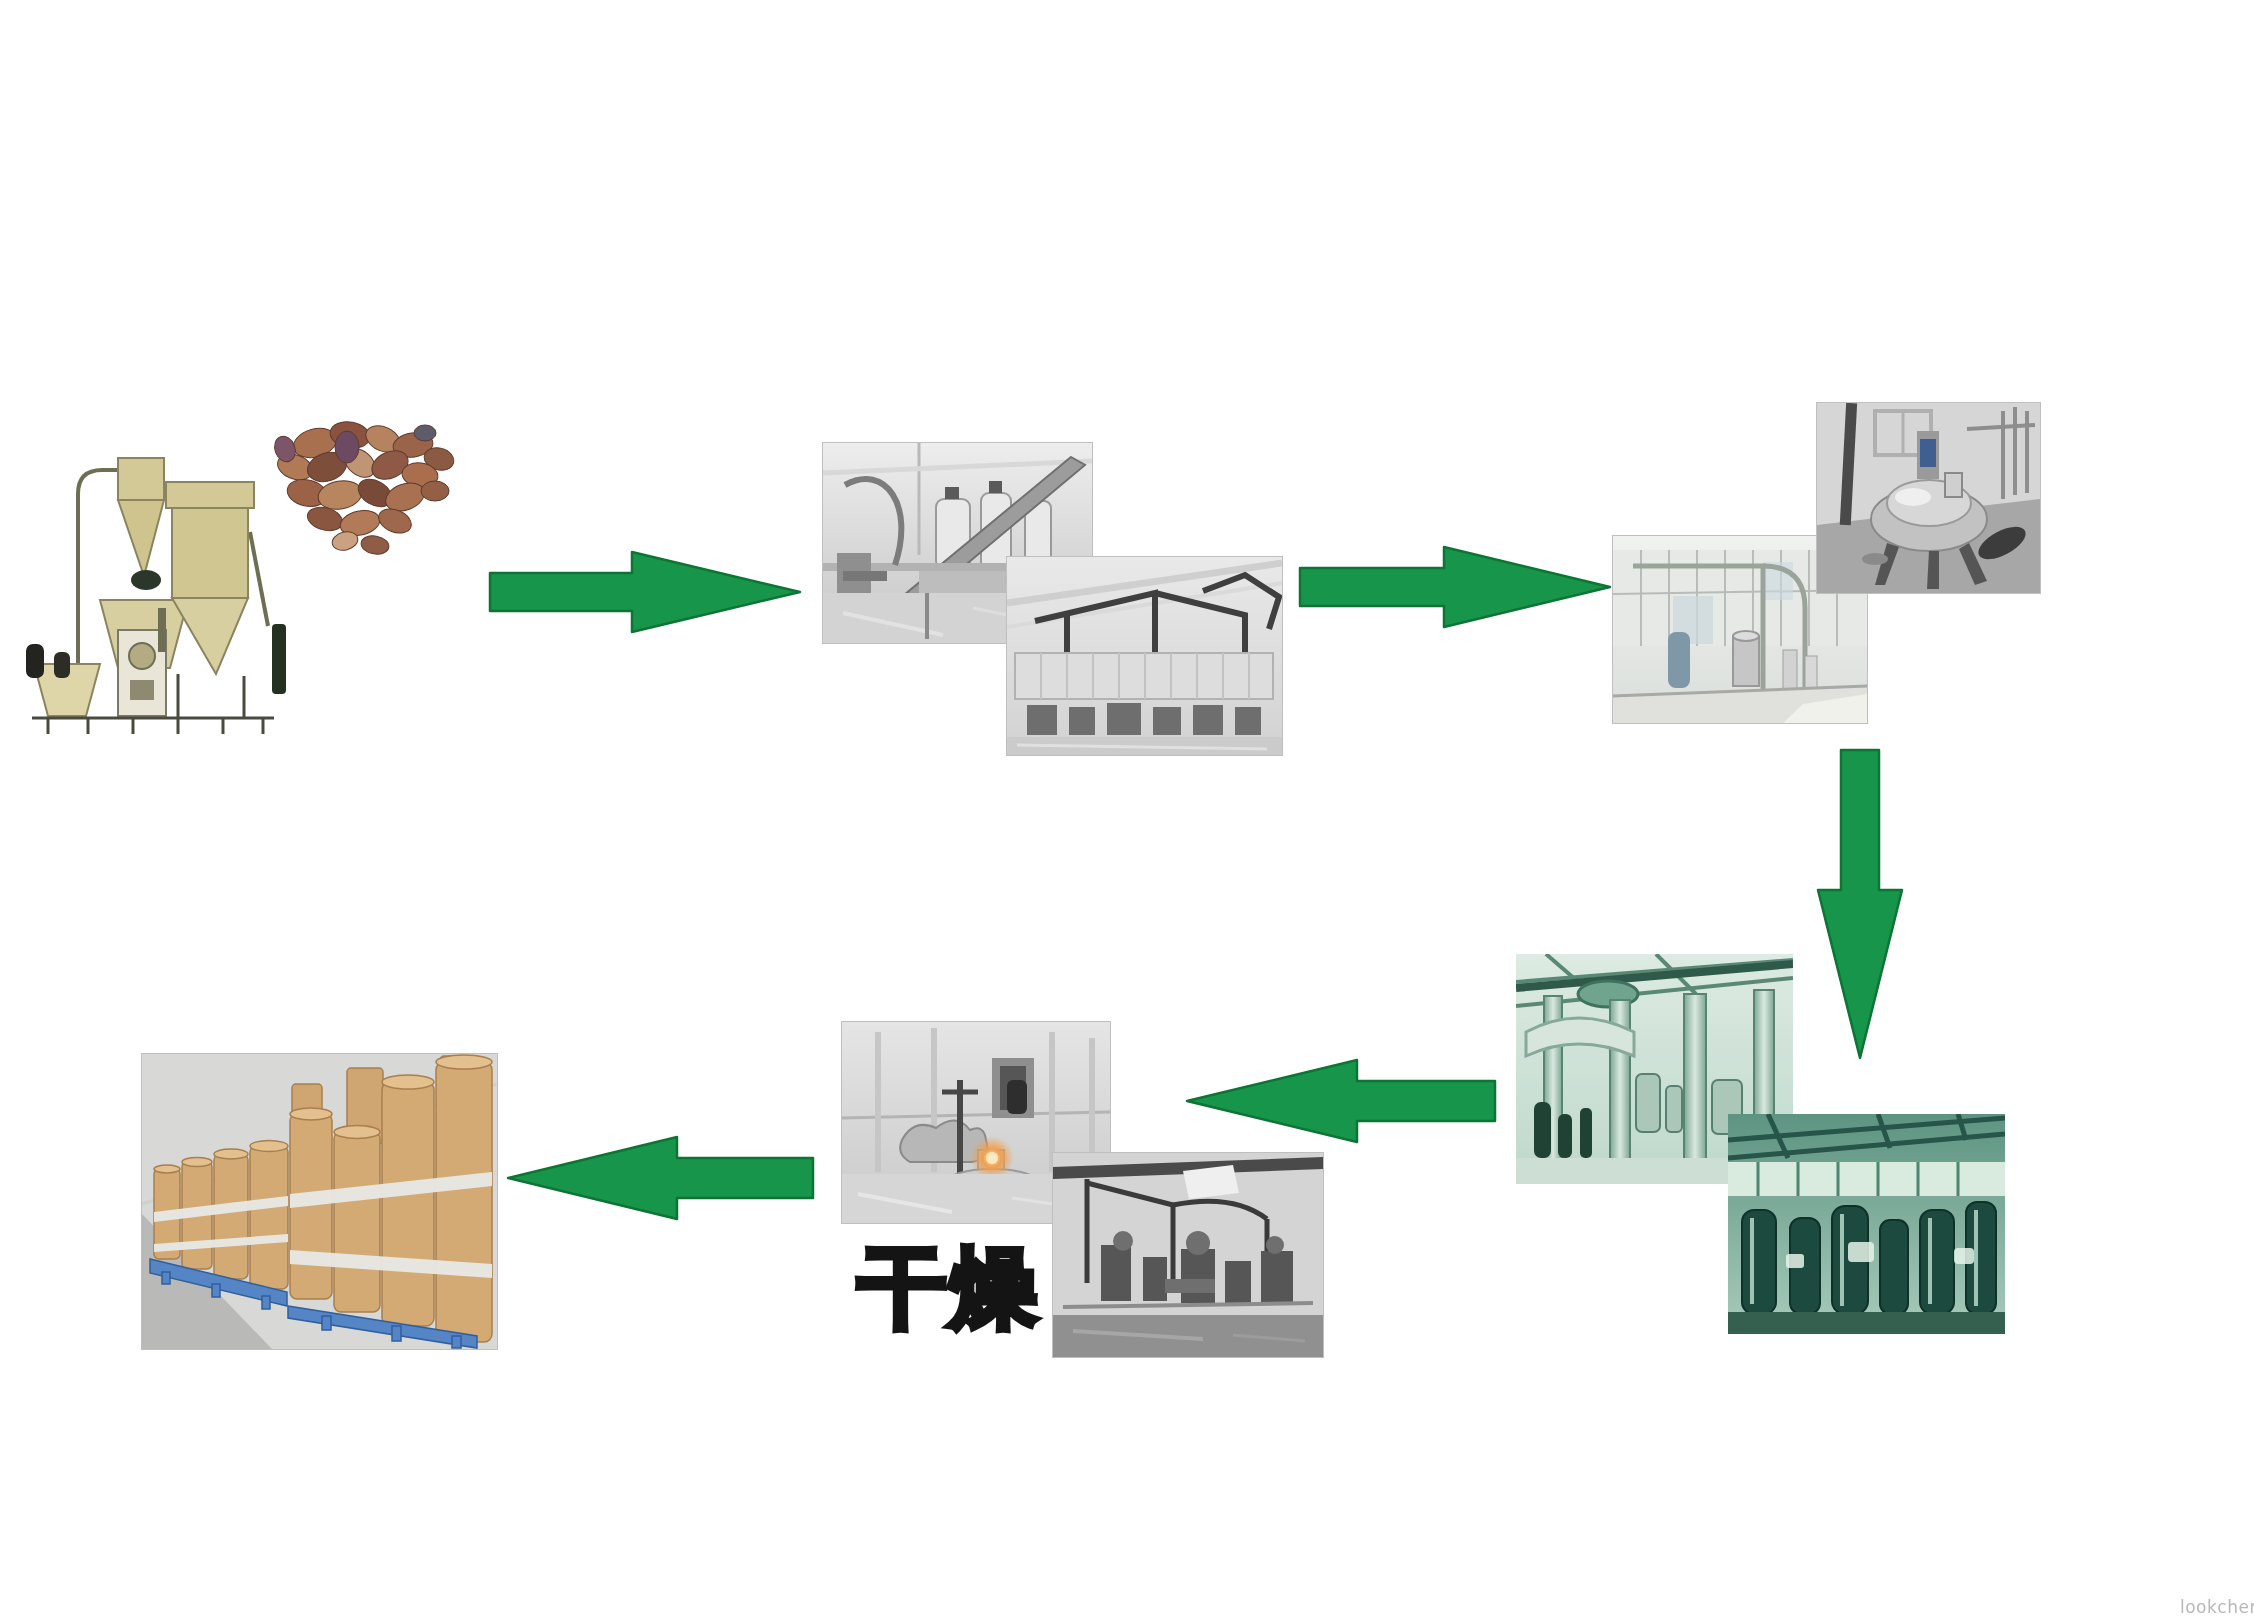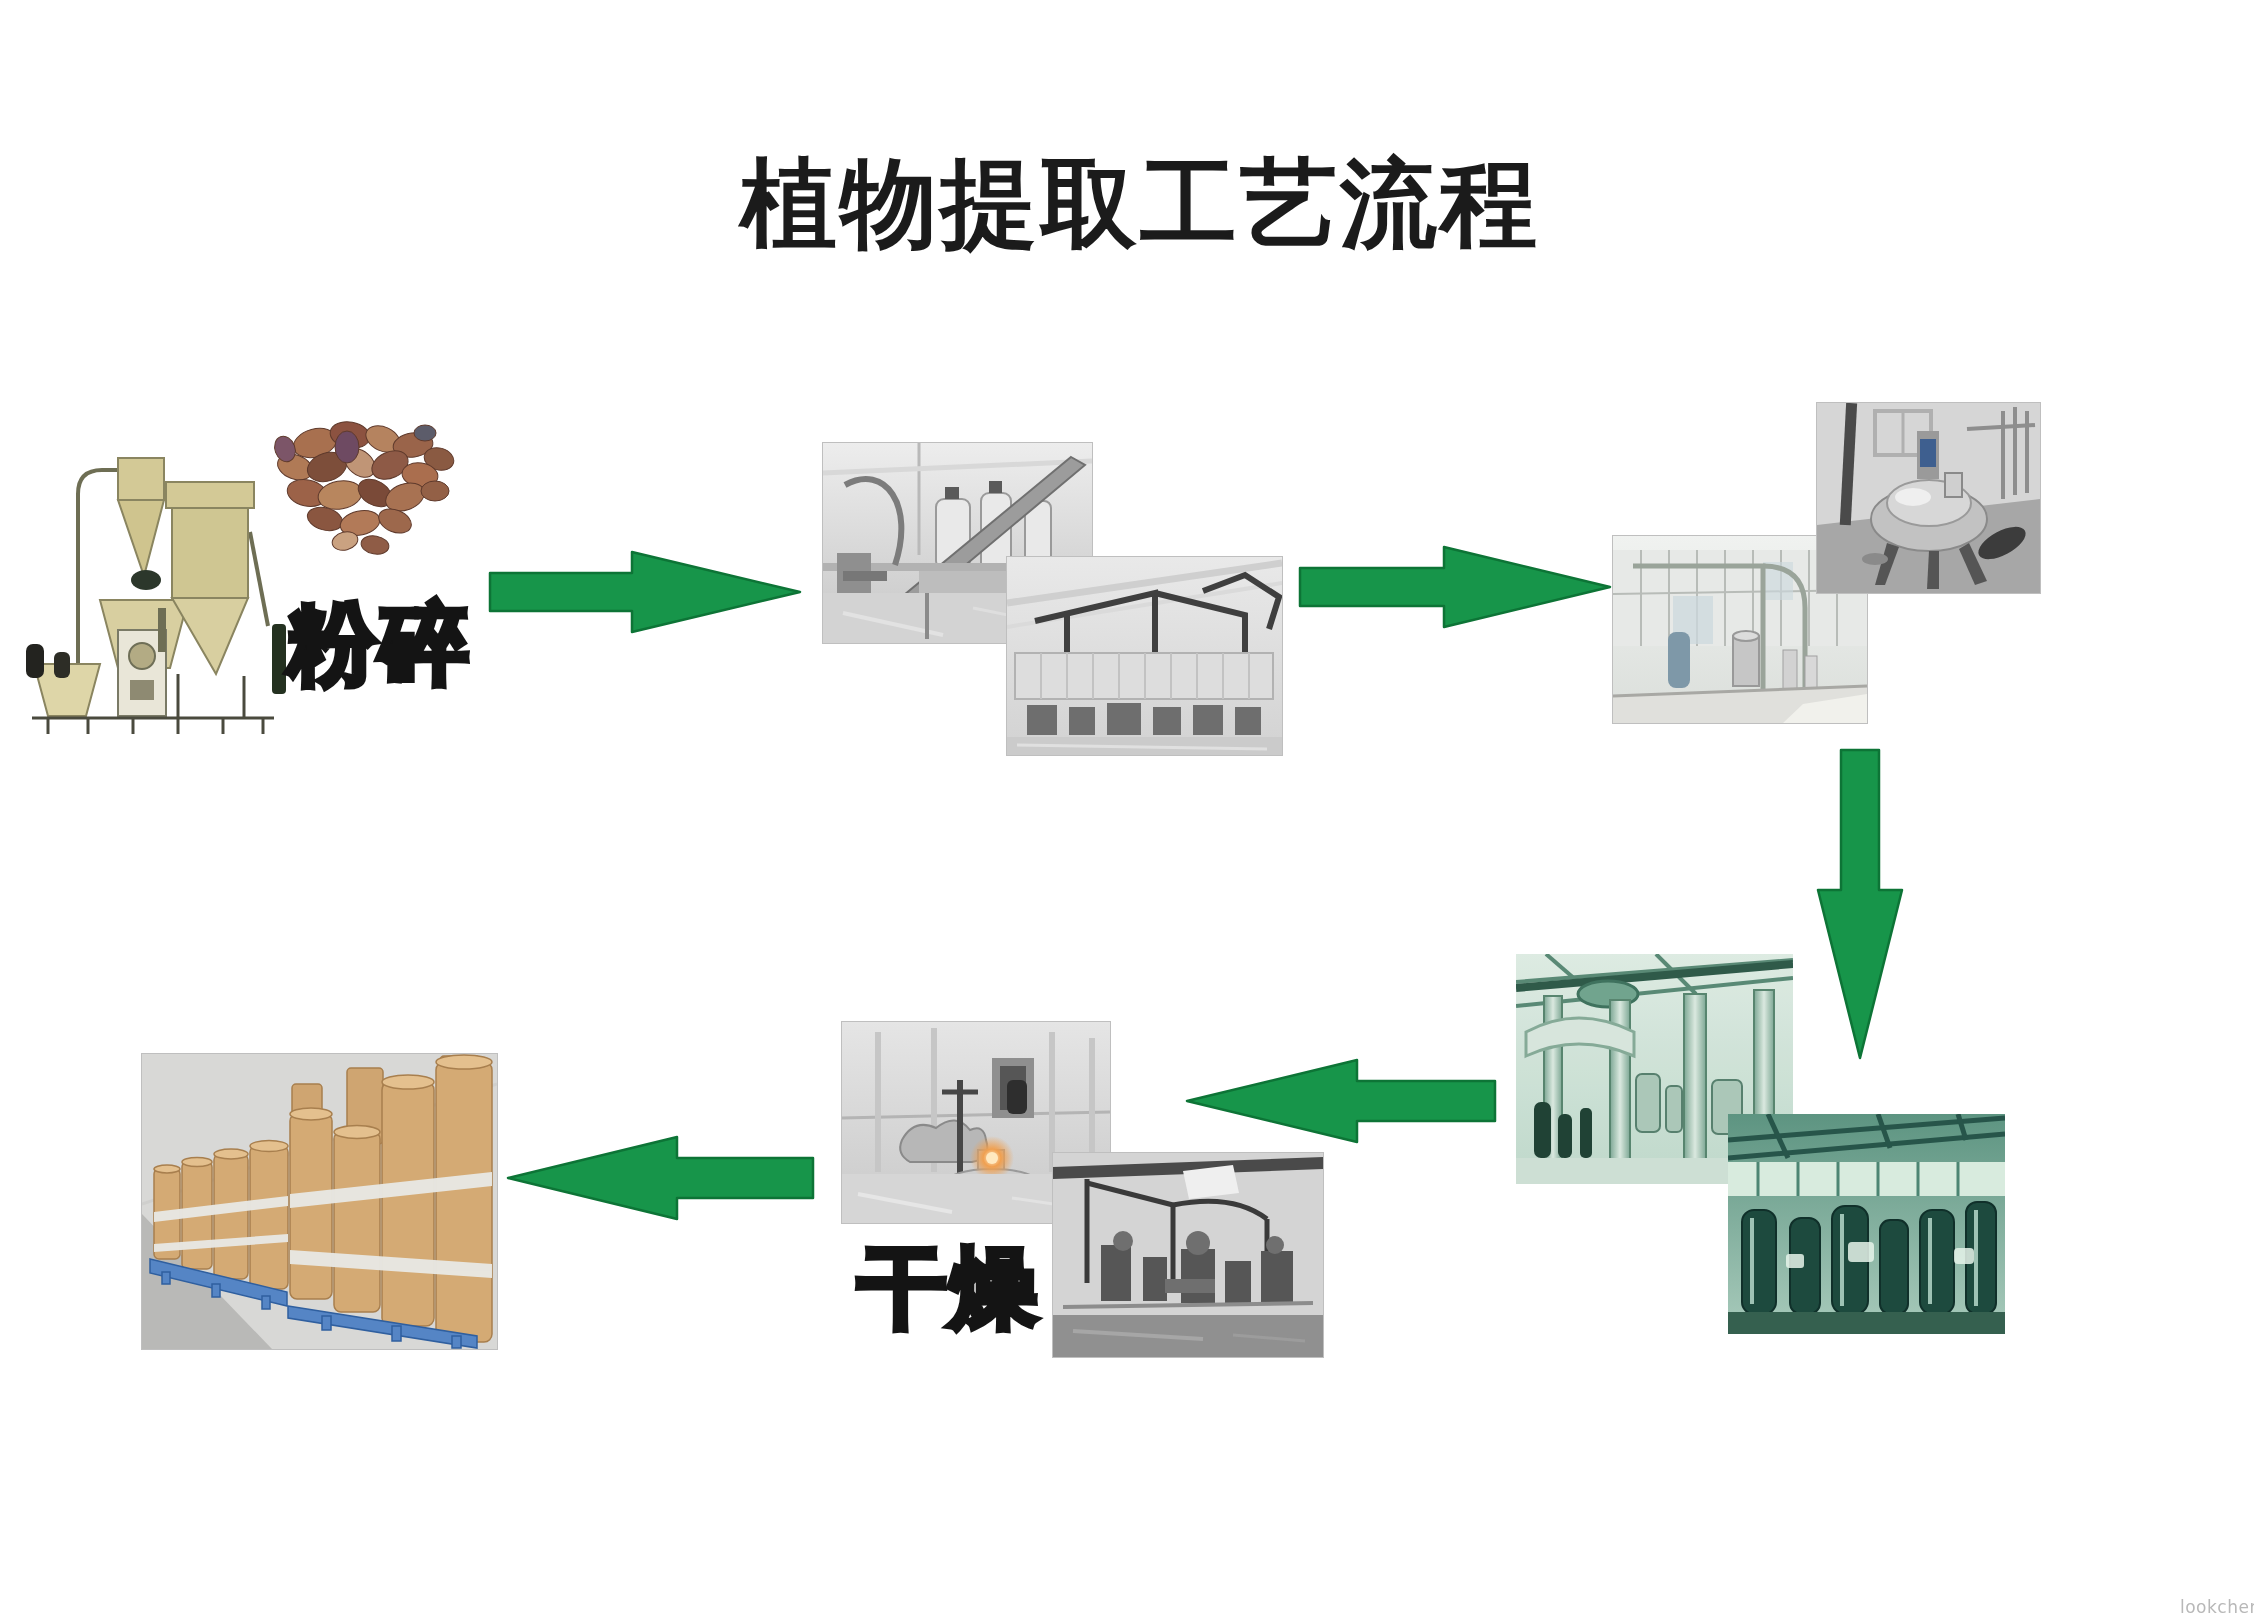--- a/index.html
+++ b/index.html
@@ -15,21 +15,20 @@
   .photo svg{display:block;}
   .gray-frame svg{outline:1px solid #bfbfbf;}
   #arrow-layer{position:absolute;left:0;top:0;pointer-events:none;}
   .watermark{position:absolute;left:2180px;top:1597px;font-size:17px;color:#b8b8b8;letter-spacing:.5px;}
 </style>
 </head>
 <body>
 
 <div id="stage">
 
-  <div class="title">植物提取工艺流程</div>
 
   <div class="photo" style="left:18px;top:428px;">
     <svg width="282" height="312" viewBox="0 0 282 312">
       <g stroke="#6e6e54" stroke-width="4" fill="none">
         <path d="M60 252 V66 Q60 42 84 42 H104"></path>
         <path d="M232 104 L250 198"></path>
       </g>
       <rect x="100" y="30" width="46" height="42" fill="#d3c996" stroke="#8a8560" stroke-width="2"></rect>
       <path d="M100 72 L146 72 L126 148 Z" fill="#cfc48e" stroke="#8a8560" stroke-width="2"></path>
       <ellipse cx="128" cy="152" rx="15" ry="10" fill="#2c372b"></ellipse>
@@ -82,21 +81,20 @@
         <ellipse cx="140" cy="116" rx="17" ry="11" fill="#9d684c" transform="rotate(22 140 116)"></ellipse>
         <ellipse cx="92" cy="42" rx="12" ry="16" fill="#6e4a62"></ellipse>
         <ellipse cx="170" cy="28" rx="11" ry="8" fill="#5c5c6a"></ellipse>
         <ellipse cx="30" cy="44" rx="10" ry="13" fill="#7c5568" transform="rotate(-20 30 44)"></ellipse>
         <ellipse cx="120" cy="140" rx="14" ry="9" fill="#8f5c46" transform="rotate(10 120 140)"></ellipse>
         <ellipse cx="90" cy="136" rx="13" ry="9" fill="#caa281" transform="rotate(-14 90 136)"></ellipse>
       </g>
     </svg>
   </div>
 
-  <div class="stage-label" style="left:288px;top:600px;">粉碎</div>
 
   <div class="photo gray-frame" style="left:823px;top:443px;">
     <svg width="269" height="200" viewBox="0 0 269 200">
       <defs>
           <linearGradient id="gA" x1="0" y1="0" x2="0" y2="1">
         <stop offset="0" stop-color="#ededed"></stop>
             <stop offset="1" stop-color="#c6c6c6"></stop>
           </linearGradient>
         </defs>
       <rect width="269" height="200" fill="url(#gA)"></rect>

